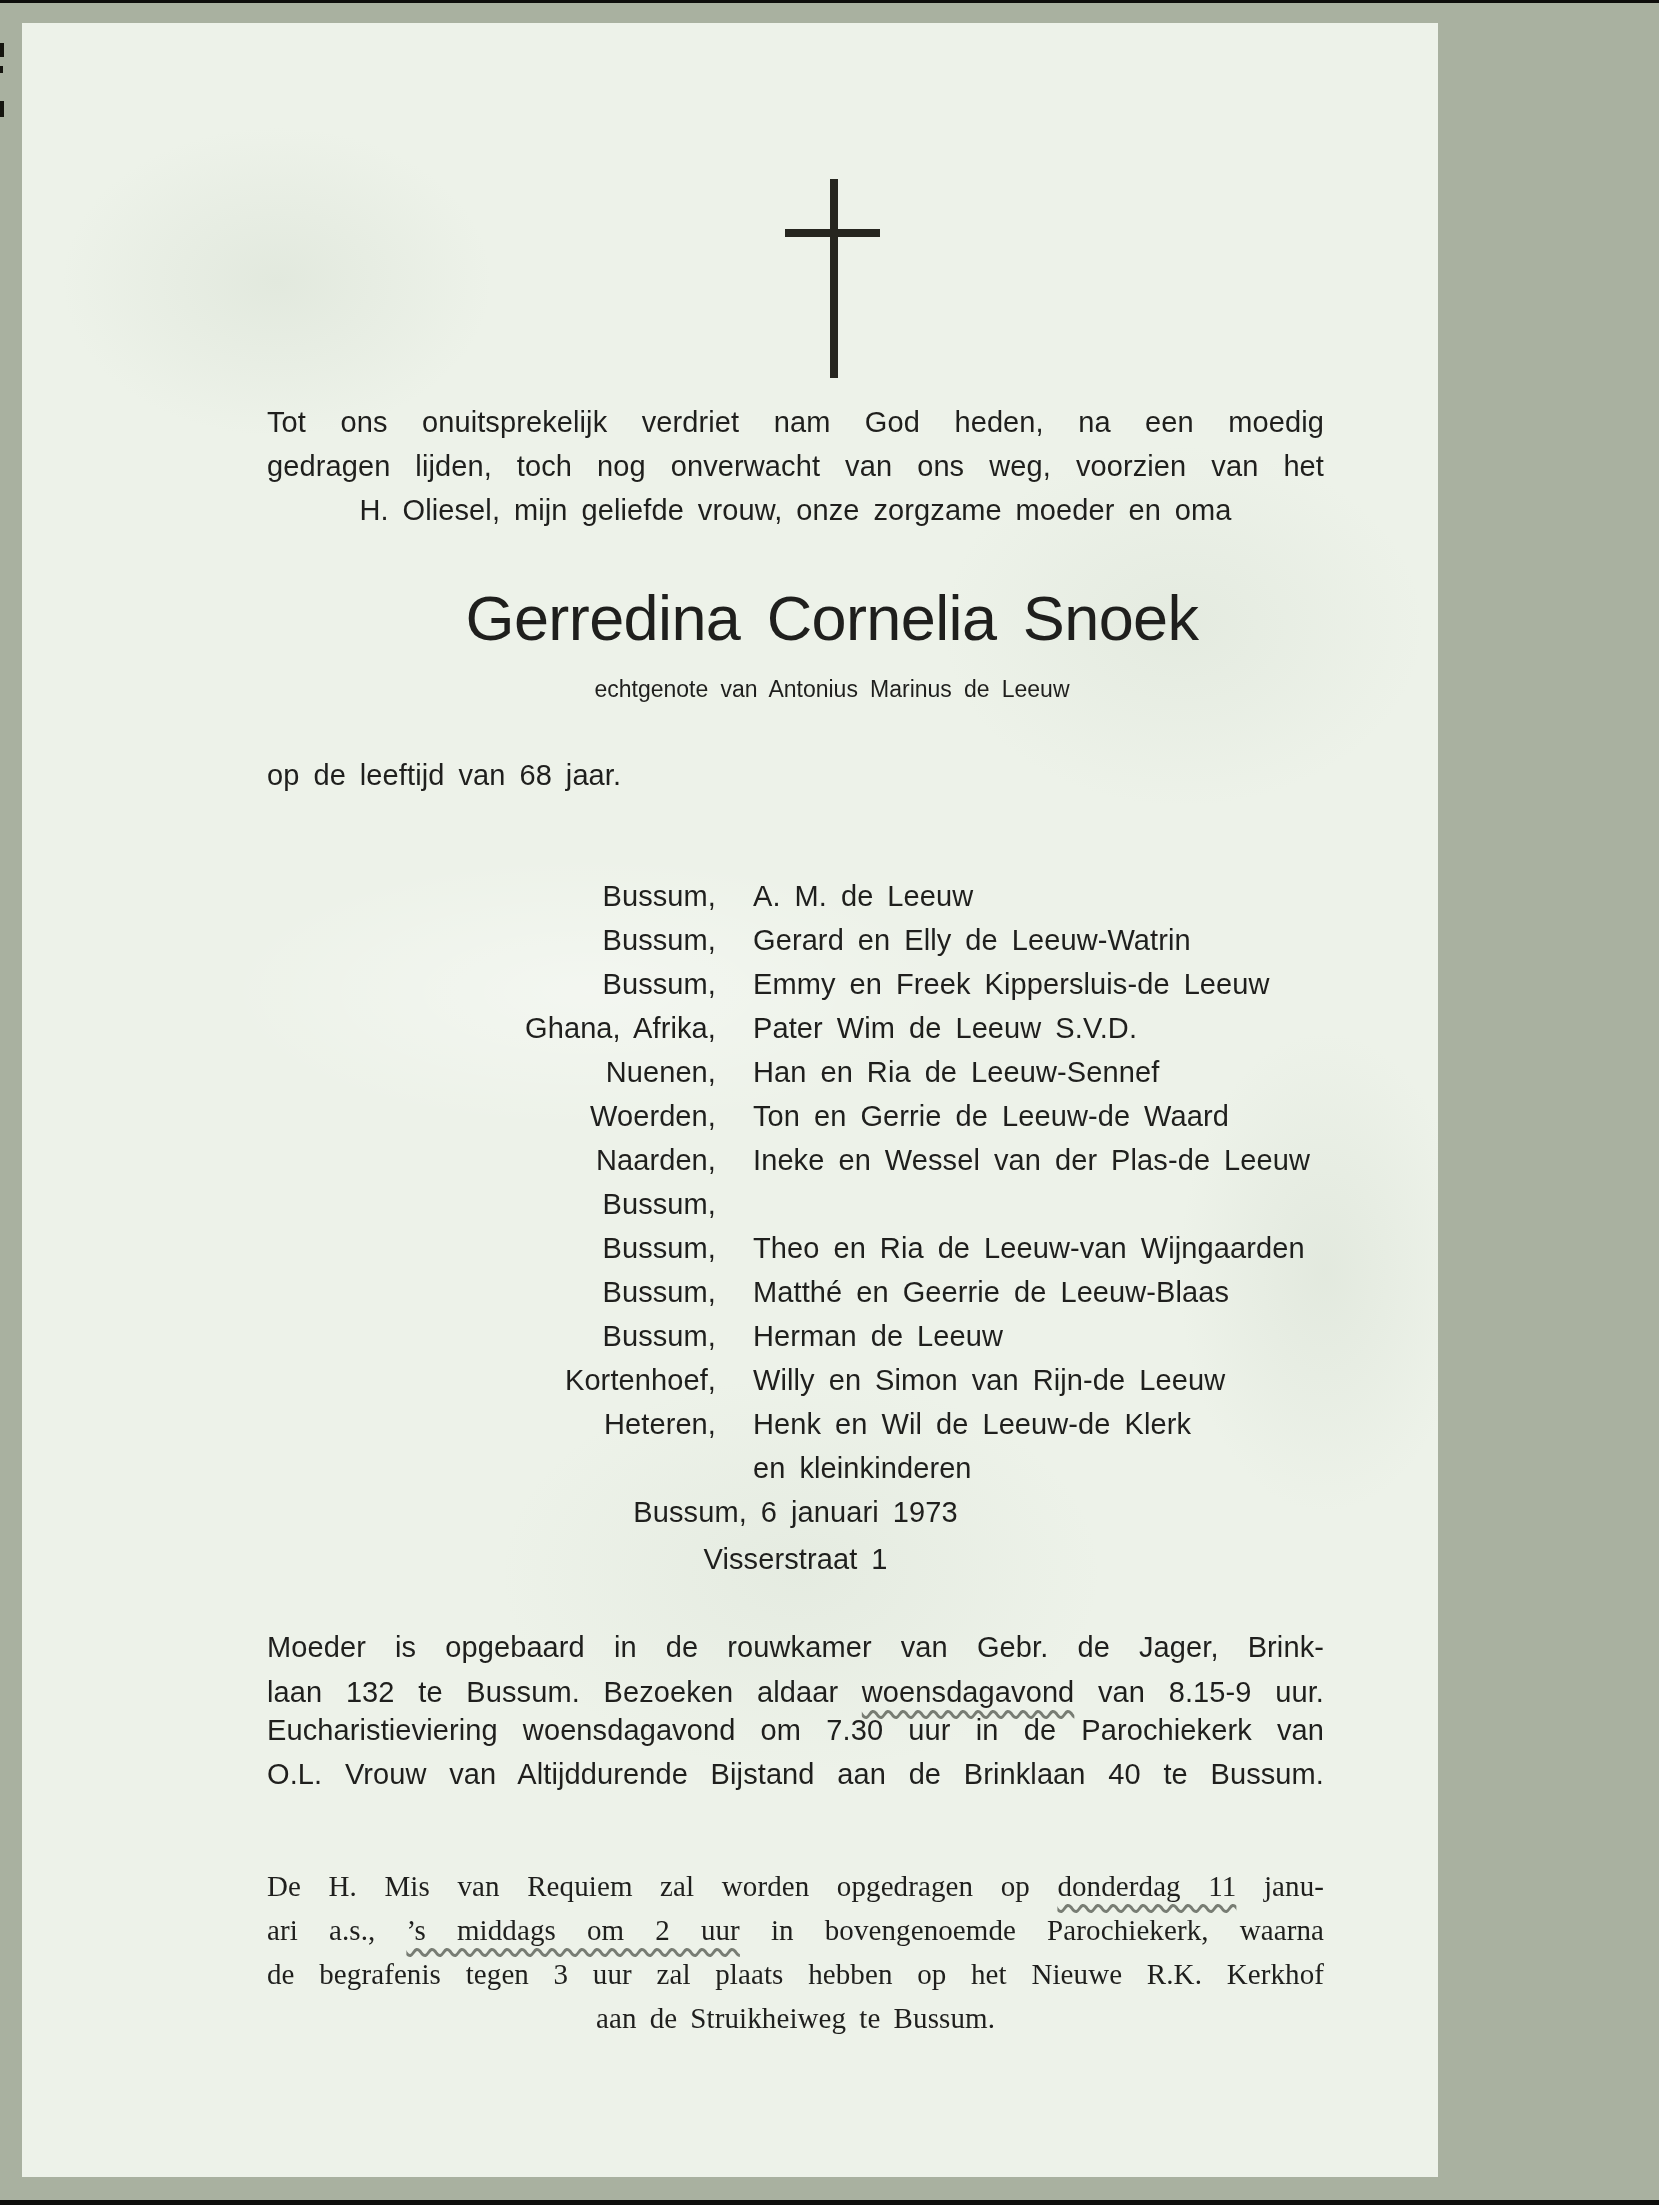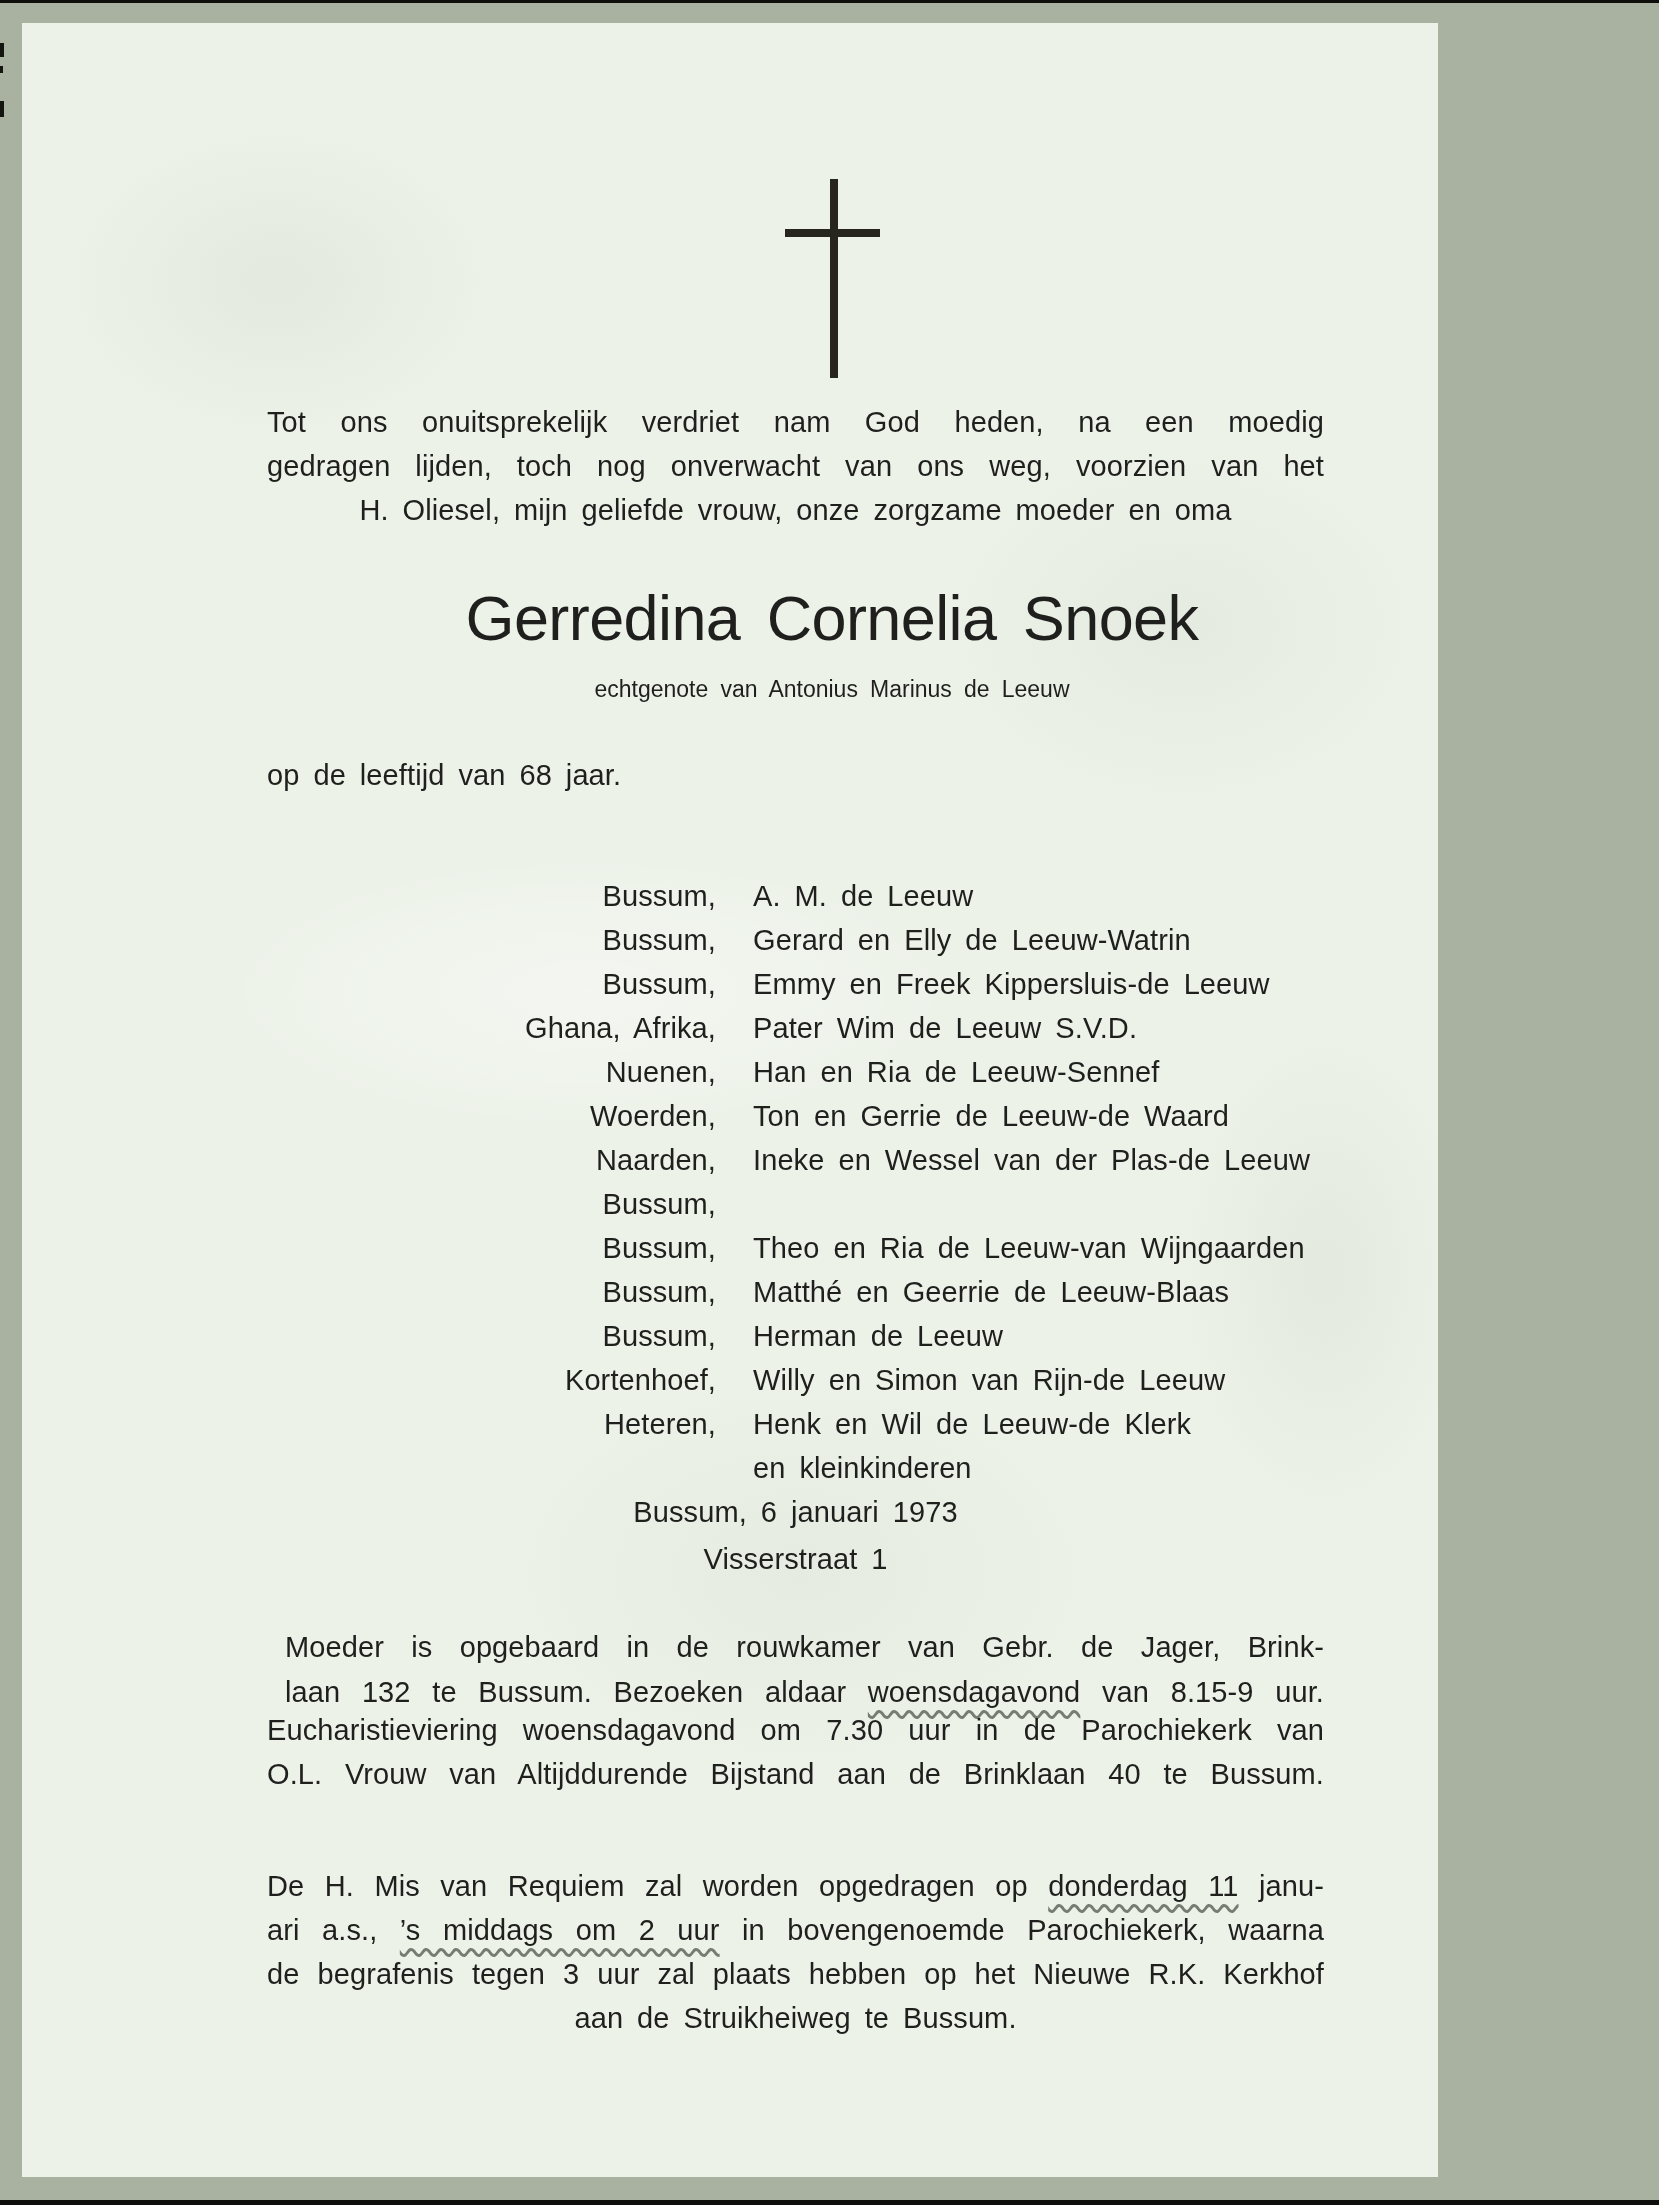--- a/index.html
+++ b/index.html
@@ -53,25 +53,25 @@
 
   .family { position: absolute; top: 831px; margin-top: 20px; }
   .frow { display: grid; grid-template-columns: 449px 1fr; column-gap: 37px; line-height: 44px; }
   .frow .place { text-align: right; }
   .frow .fname { text-align: left; }
 
   .dateline { position: absolute; top: 1466px; }
   .dateline .tline { line-height: 47px; }
 
   .wake { position: absolute; top: 1602px; }
-  .wake .tline { line-height: 45px; margin-left: 18px; }
+  .wake .tline { line-height: 45px; }
   .eucharist { position: absolute; top: 1685px; }
   .eucharist .tline { line-height: 44px; }
   .requiem { position: absolute; top: 1841px; }
-  .requiem .tline { line-height: 44px; }
+  .requiem .tline { line-height: 44px; font-family: Liberation Serif, serif; }
 
   .pencil {
     text-decoration-line: underline;
     text-decoration-style: wavy;
     text-decoration-color: rgba(99,103,94,0.85);
     text-decoration-thickness: 2.8px;
     text-underline-offset: 8px;
   }
 </style>
 </head>

